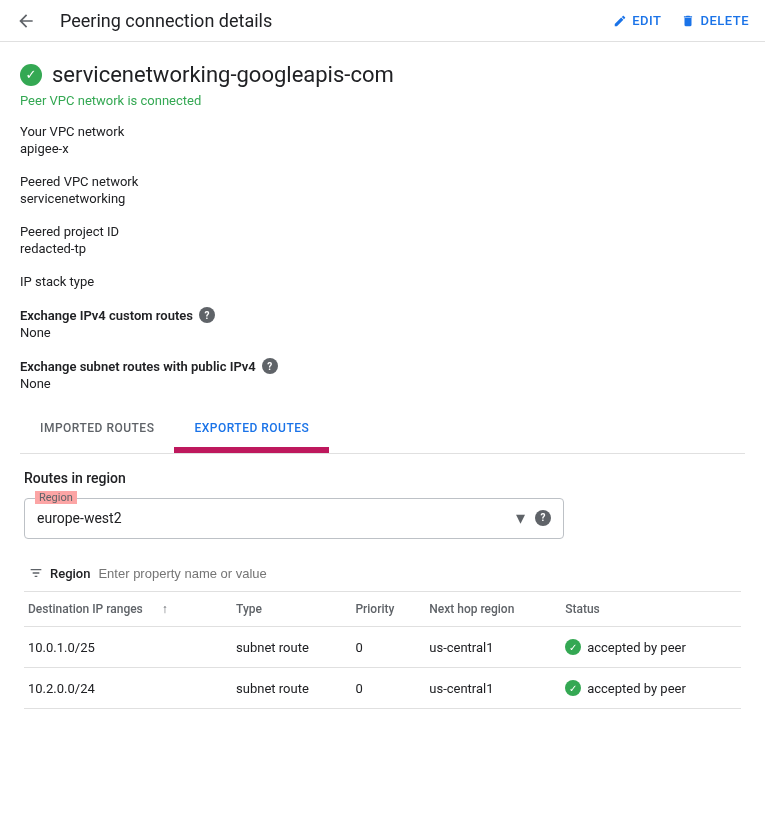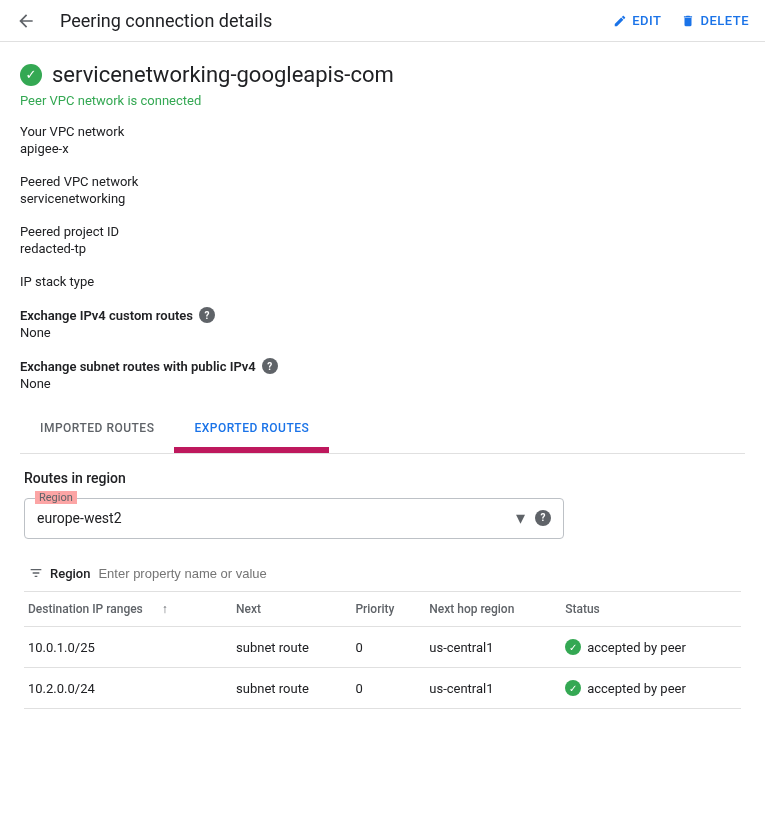--- a/index.html
+++ b/index.html
@@ -390,21 +390,21 @@
     <table class="table">
       <thead>
         <tr>
           <th>
             <div class="th-sortable">
               <span>Destination IP ranges</span>
               <span class="sort-icon">↑</span>
             </div>
           </th>
           <th>
-            <span>Next</span>
+            <span>Type</span>
           </th>
           <th>
             <span>Priority</span>
           </th>
           <th>
             <span>Next hop region</span>
           </th>
           <th>
             <span>Status</span>
           </th>

